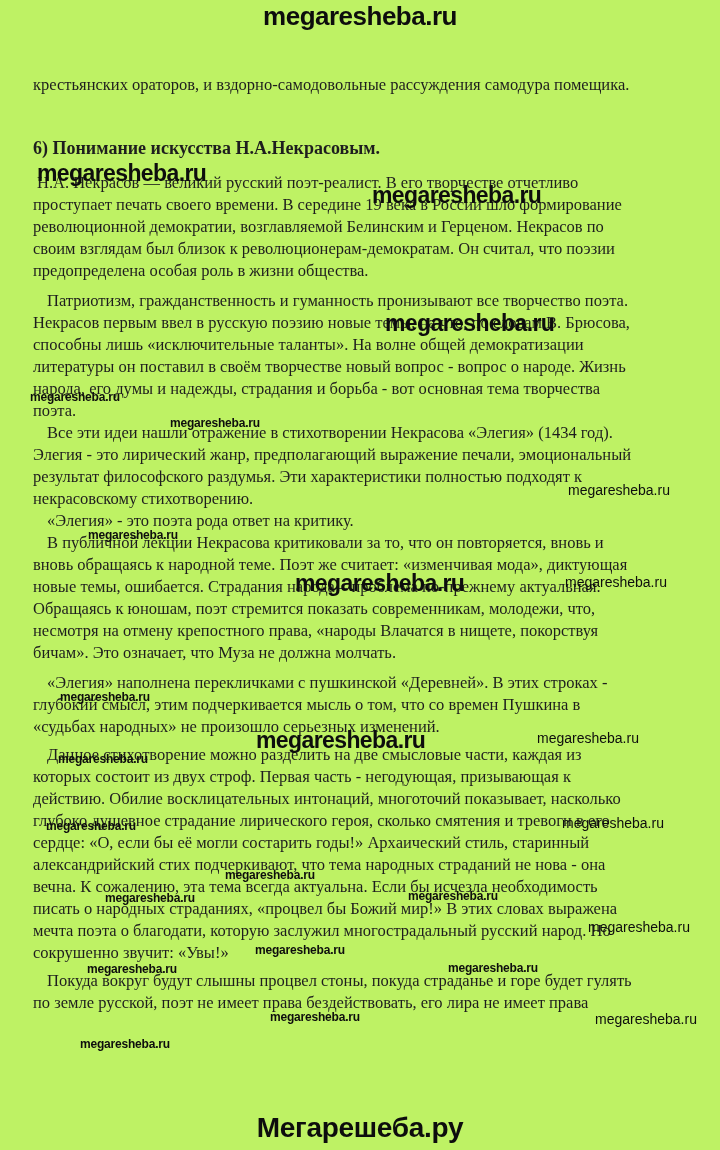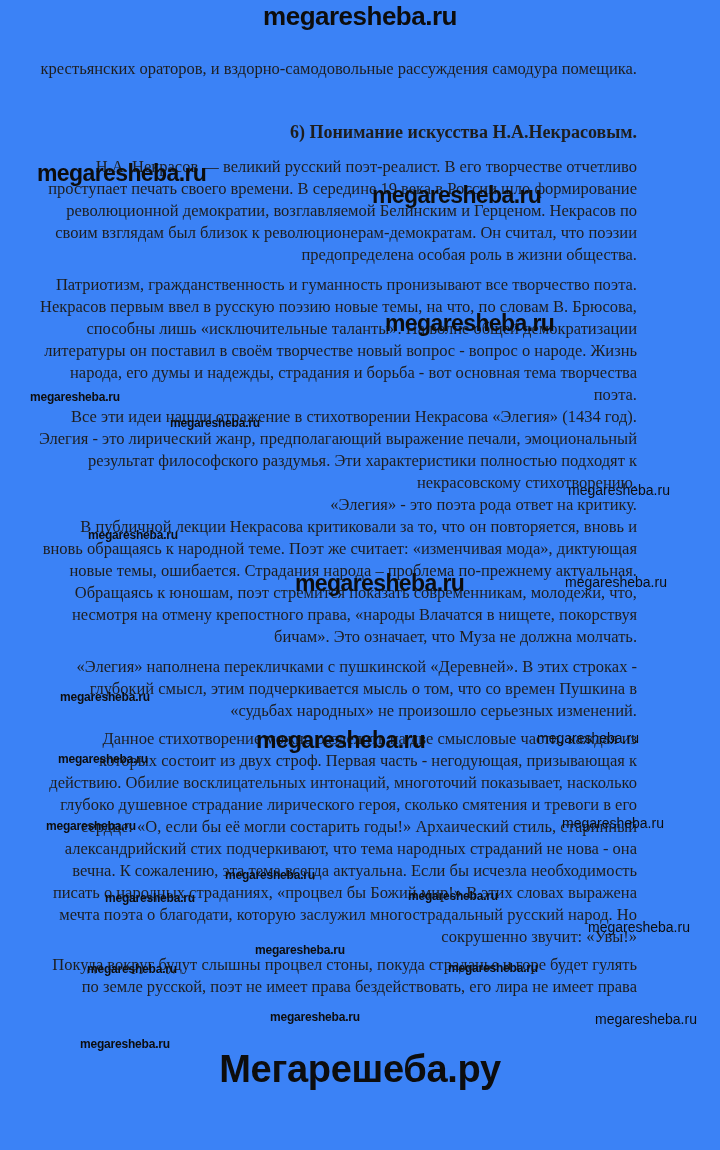--- a/index.html
+++ b/index.html
@@ -11,27 +11,27 @@
     height: 1150px;
     background: #ffffff;
     overflow: hidden;
     font-family: "Liberation Serif", serif;
     color: #1e1e1e;
   }
 
   
   .body-text {
     position: absolute;
-    left: 0; top: 0;
+    left: 0; top: 16px;
     width: 643px;
     box-sizing: border-box;
     padding: 0 6px 0 33px;
     font-size: 16.5px;
     line-height: 22px;
-    text-align: right;
+    text-align: left;
   }
   .body-text p {
     margin: 0;
     text-indent: 14px;
   }
   .body-text p.noind { text-indent: 0; }
   .body-text p.xsind { text-indent: 4px; }
 
   .p0 { margin-top: 58px !important; }
   .p2 { margin-top: 12px !important; }
@@ -53,38 +53,38 @@
     position: absolute;
     left: 0;
     width: 720px;
     text-align: center;
     font-family: "Liberation Sans", sans-serif;
     font-weight: 700;
     color: #0d0d0d;
     white-space: nowrap;
   }
   .wm-header { top: 1px;  font-size: 26px; letter-spacing: -0.5px; }
-  .wm-footer { top: 1048px; font-size: 38px; letter-spacing: -0.3px; }
+  .wm-footer { top: 1112px; font-size: 28px; letter-spacing: -0.3px; }
 
   #wm-layer { position: absolute; left: 0; top: 0; width: 720px; height: 1150px; pointer-events: none; }
   .wmk {
     position: absolute;
     font-family: "Liberation Sans", sans-serif;
     color: #0d0d0d;
     white-space: nowrap;
     line-height: 1;
   }
   .wmk.lg { font-size: 23px; font-weight: 700; letter-spacing: -0.6px; }
   .wmk.md { font-size: 14px; font-weight: 500; }
   .wmk.sm { font-size: 12px; font-weight: 700; letter-spacing: -0.2px; }
 </style>
 </head>
 <body>
 
-<div class="page" style="background: #3b82f6; color: rgb(30, 30, 30);">
+<div class="page" style="background: #bef264; color: rgb(30, 30, 30);">
 
   <div class="wm-band wm-header">megaresheba.ru</div>
 
   <div class="body-text">
     <p class="p0 noind">крестьянских ораторов, и вздорно-самодовольные рассуждения самодура помещика.</p>
 
     <h2 class="heading">6) Понимание искусства Н.А.Некрасовым.</h2>
 
     <p class="p2 xsind">Н.А. Некрасов — великий русский поэт-реалист. В его творчестве отчетливо проступает печать своего времени. В середине 19 века в России шло формирование революционной демократии, возглавляемой Белинским и Герценом. Некрасов по своим взглядам был близок к революционерам-демократам. Он считал, что поэзии предопределена особая роль в жизни общества.</p>
     <p class="p3">Патриотизм, гражданственность и гуманность пронизывают все творчество поэта. Некрасов первым ввел в русскую поэзию новые темы, на что, по словам В. Брюсова, способны лишь «исключительные таланты». На волне общей демократизации литературы он поставил в своём творчестве новый вопрос - вопрос о народе. Жизнь народа, его думы и надежды, страдания и борьба - вот основная тема творчества поэта.</p>

